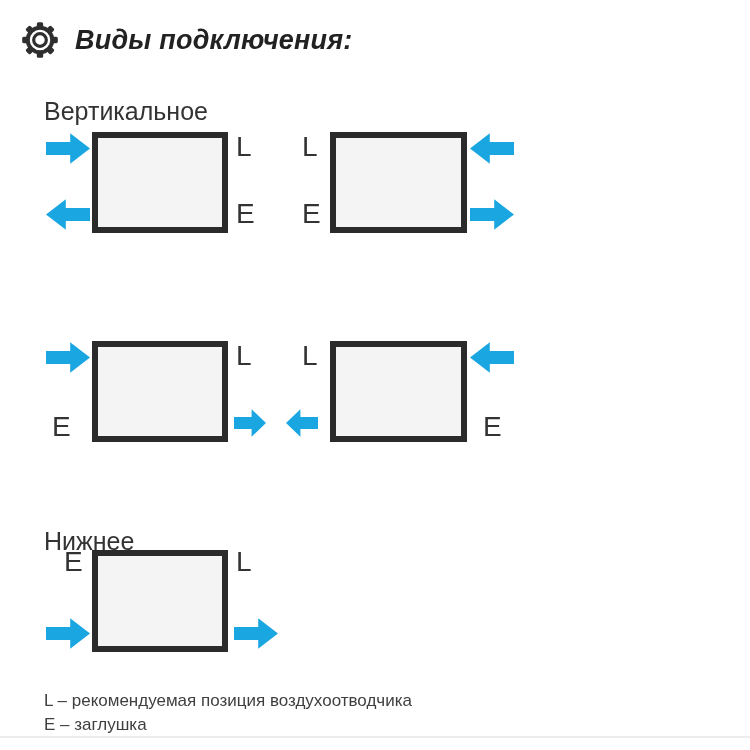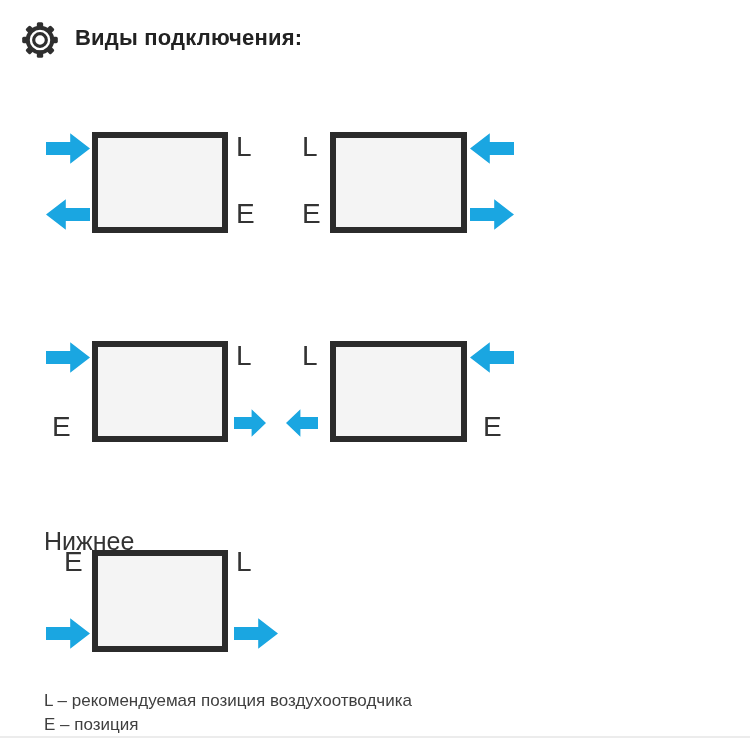--- a/index.html
+++ b/index.html
@@ -16,24 +16,25 @@
     position: relative;
     width: 750px;
     height: 750px;
     background: #ffffff;
     font-family: "Liberation Sans", sans-serif;
     overflow: hidden;
   }
   .page-title {
     position: absolute;
     left: 75px; top: 25px;
-    font-size: 22px;
+    font-size: 27px;
     font-weight: 700;
     color: #222222;
     letter-spacing: 0.2px;
+    font-style: italic;
   }
   .gear {
     position: absolute;
     left: 21px; top: 21px;
     width: 38px; height: 38px;
     color: #2f2f2f;
   }
   .section-title {
     position: absolute;
     font-size: 25px;
@@ -87,20 +88,21 @@
       <rect x="20" y="1.5" width="8" height="9" rx="2" transform="rotate(180 24 24)"></rect>
       <rect x="20" y="1.5" width="8" height="9" rx="2" transform="rotate(225 24 24)"></rect>
       <rect x="20" y="1.5" width="8" height="9" rx="2" transform="rotate(270 24 24)"></rect>
       <rect x="20" y="1.5" width="8" height="9" rx="2" transform="rotate(315 24 24)"></rect>
     </g>
     <circle cx="24" cy="24" r="15.5" fill="none" stroke="currentColor" stroke-width="5"></circle>
     <circle cx="24" cy="24" r="8" fill="none" stroke="currentColor" stroke-width="4"></circle>
   </svg>
   <div class="page-title">Виды подключения:</div>
 
+  <div class="section-title" style="left:44px; top:97px;">Вертикальное</div>
 
   <div class="radiator" style="left:92px; top:132px; width:136px; height:101px;"></div>
   <div class="arrow std" style="left:46px; top:132px;"></div>
   <div class="arrow std left" style="left:46px; top:198px;"></div>
   <div class="port-label" style="left:236px; top:132px;">L</div>
   <div class="port-label" style="left:236px; top:199px;">E</div>
 
   <div class="radiator" style="left:330px; top:132px; width:137px; height:101px;"></div>
   <div class="port-label" style="left:302px; top:132px;">L</div>
   <div class="port-label" style="left:302px; top:199px;">E</div>
@@ -122,17 +124,17 @@
 
   <div class="section-title" style="left:44px; top:515px;margin-top:12px;">Нижнее</div>
 
   <div class="radiator" style="left:92px; top:550px; width:136px; height:102px;"></div>
   <div class="port-label" style="left:64px; top:547px;">E</div>
   <div class="port-label" style="left:236px; top:547px;">L</div>
   <div class="arrow std" style="left:46px; top:617px;"></div>
   <div class="arrow std" style="left:234px; top:617px;"></div>
 
   <div class="legend-line" style="top:691px;text-align:right;">L – рекомендуемая позиция воздухоотводчика</div>
-  <div class="legend-line" style="top:715px;">E – позиция</div>
+  <div class="legend-line" style="top:715px;">E – заглушка</div>
 
   <div class="divider"></div>
 
 </div>
 
 </body></html>

